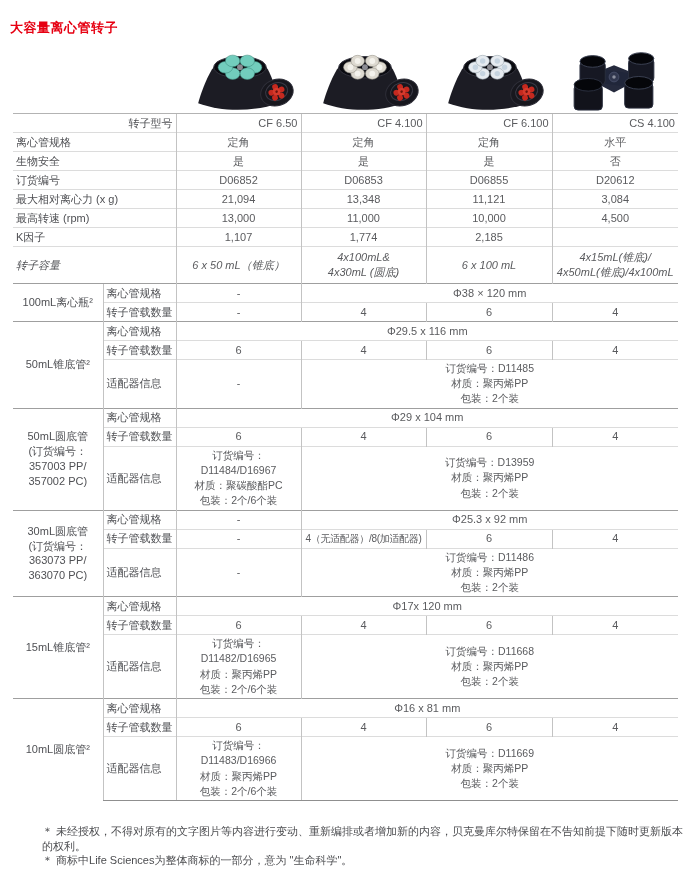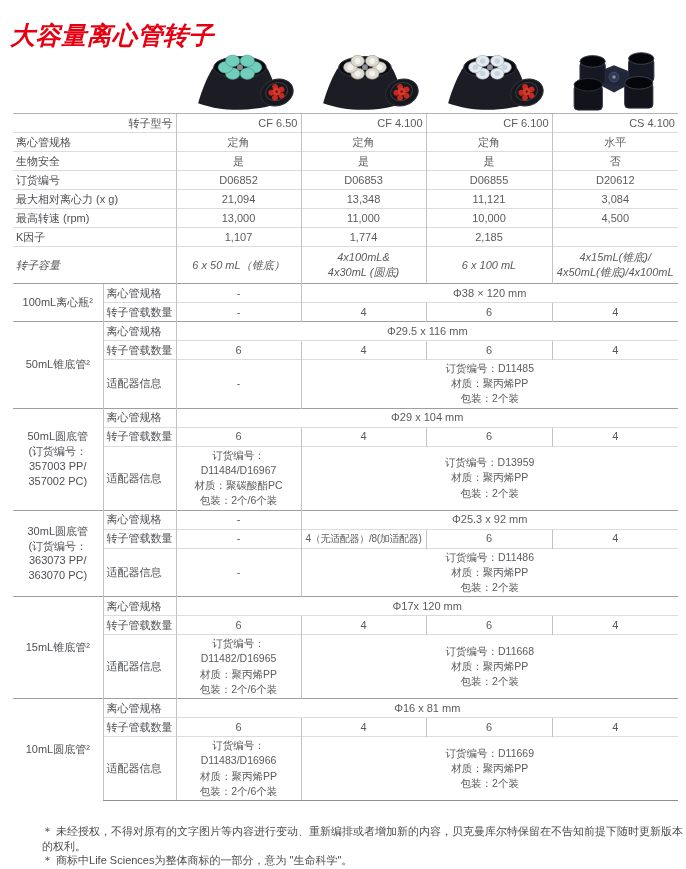--- a/index.html
+++ b/index.html
@@ -6,21 +6,21 @@
   html,body { background:#ffffff; }
   body {
     width:686px; height:869px; position:relative; overflow:hidden;
     font-family:"Liberation Sans","DejaVu Sans",sans-serif;
     color:#56575b;
   }
   .page { position:absolute; inset:0; }
 
   h1.title {
     position:absolute; left:10px; top:19px;
-    font-size:25px; font-weight:800; color:#e60012; letter-spacing:0.5px;font-style:italic;
+    font-size:13px; font-weight:800; color:#e60012; letter-spacing:0.5px;
   }
 
   
   .images-row {
     position:absolute; left:13px; top:42px; width:665px; height:70px;
     display:flex; align-items:flex-end;
   }
   .images-spacer { width:163px; flex:none; }
   .rotor-cell { width:125px; flex:none; display:flex; justify-content:center; align-items:flex-end; }
   .rotor-cell:last-child { width:126px; }

